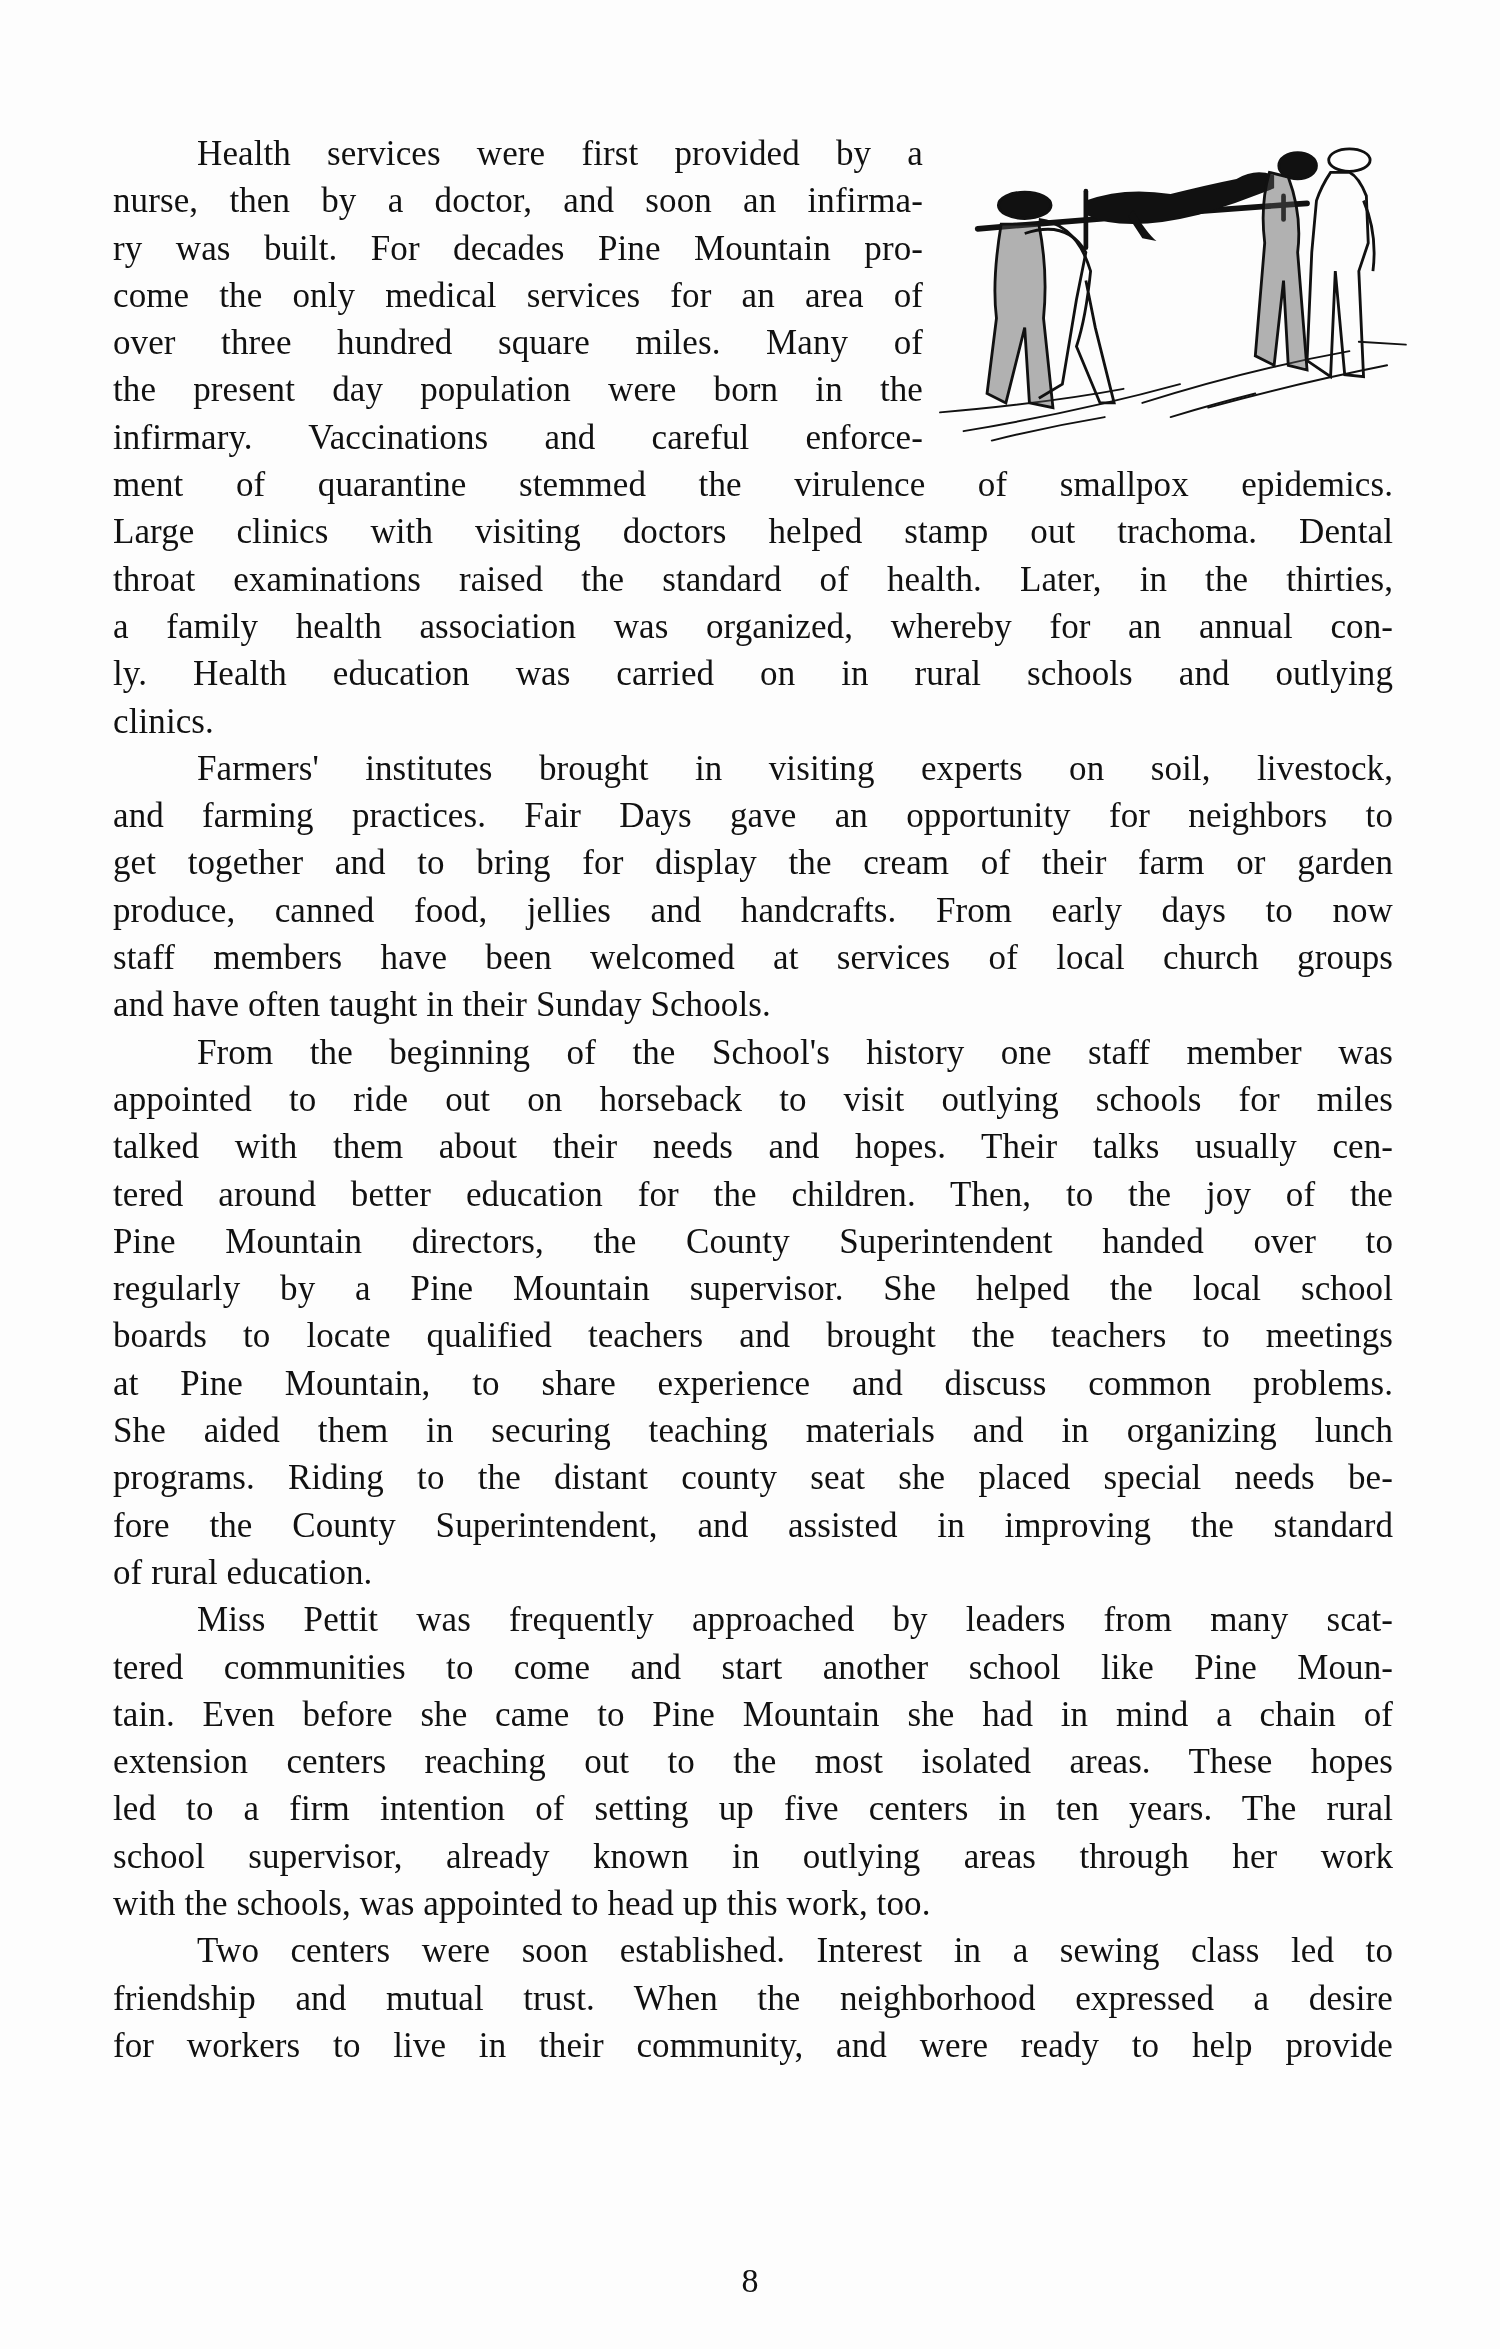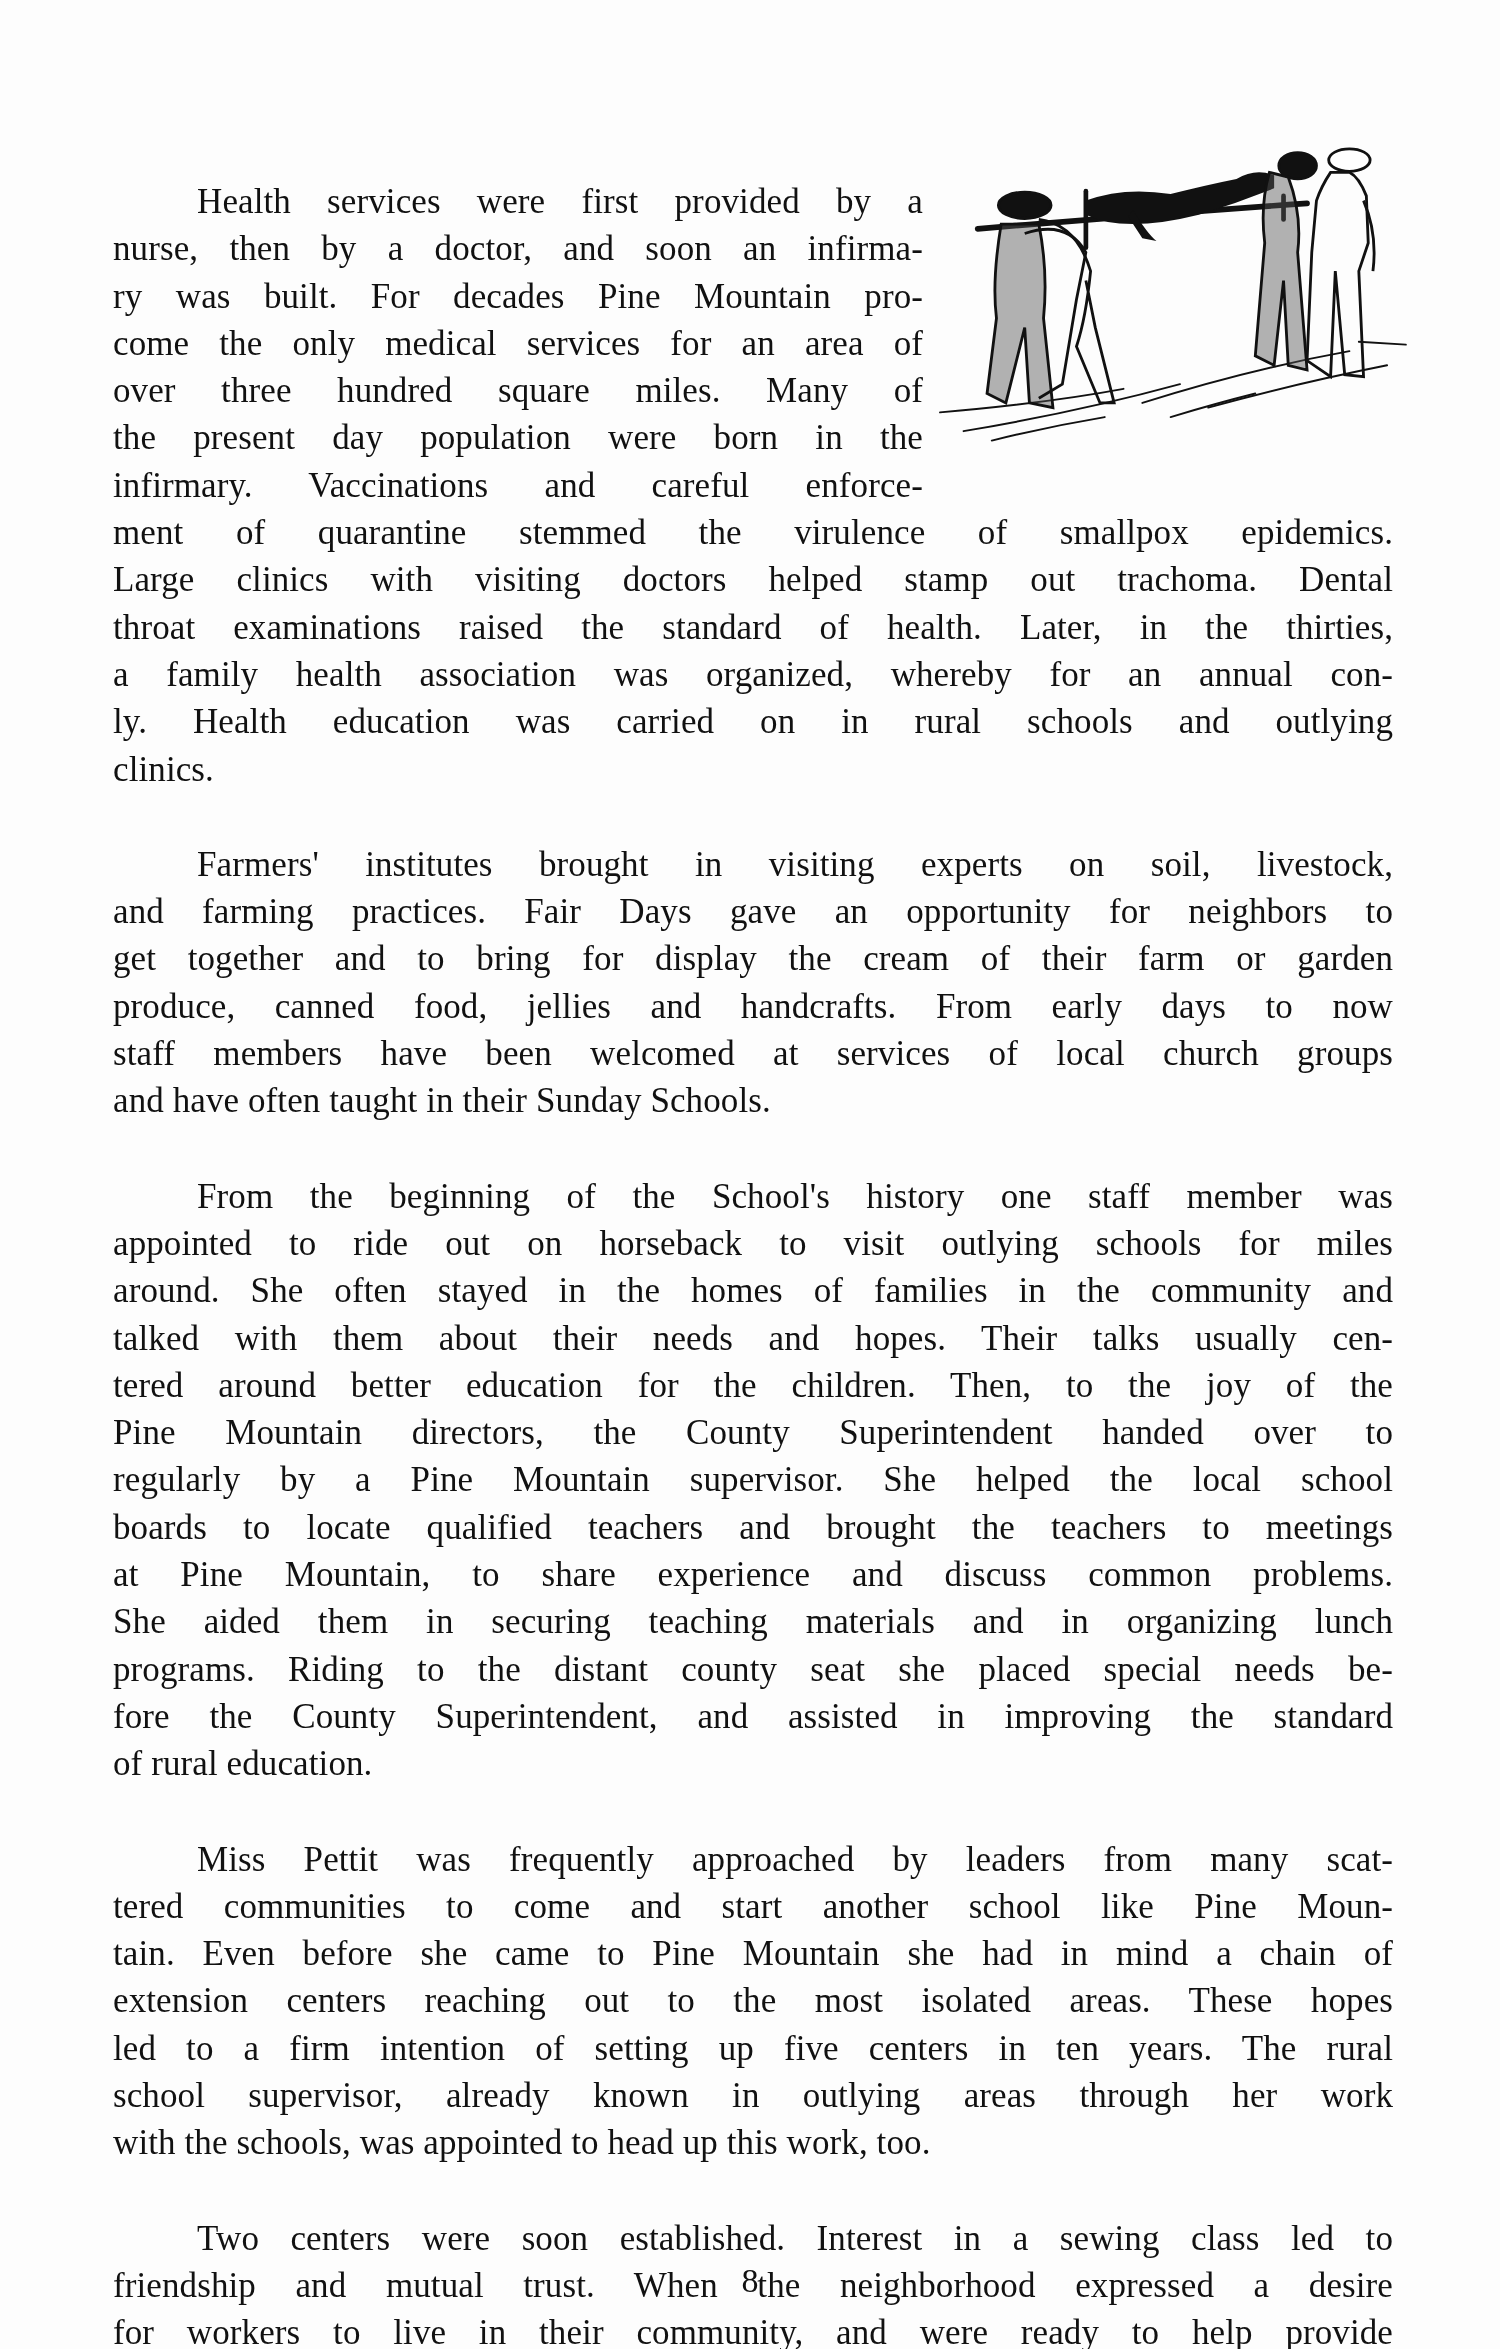--- a/index.html
+++ b/index.html
@@ -32,21 +32,21 @@
       line-height: 47.3px;
       height: 47.3px;
       white-space: nowrap;
       text-align: justify;
       text-align-last: justify;
       letter-spacing: 0.1px;
     }
     .line.short { width: 810px; }
     .line.full { width: 1280px; }
     .line.last { text-align-last: left; }
-    .line.indent { padding-left: 84px; box-sizing: border-box; margin-top: 48px; }
+    .line.indent { padding-left: 84px; box-sizing: border-box; }
     .illustration {
       position: absolute;
       left: 925px;
       top: 130px;
       width: 510px;
       height: 320px;
     }
     .page-number {
       position: absolute;
       left: 0;
@@ -118,21 +118,20 @@
       <div class="line full">and farming practices. Fair Days gave an opportunity for neighbors to</div>
       <div class="line full">get together and to bring for display the cream of their farm or garden</div>
       <div class="line full">produce, canned food, jellies and handcrafts. From early days to now</div>
       <div class="line full">staff members have been welcomed at services of local church groups</div>
       <div class="line full last">and have often taught in their Sunday Schools.</div>
     </div>
 
     <div>
       <div class="line full indent">From the beginning of the School's history one staff member was</div>
       <div class="line full">appointed to ride out on horseback to visit outlying schools for miles</div>
-      <div class="line full">around. She often stayed in the homes of families in the community and</div>
       <div class="line full">talked with them about their needs and hopes. Their talks usually cen-</div>
       <div class="line full">tered around better education for the children. Then, to the joy of the</div>
       <div class="line full">Pine Mountain directors, the County Superintendent handed over to</div>
       <div class="line full">regularly by a Pine Mountain supervisor. She helped the local school</div>
       <div class="line full">boards to locate qualified teachers and brought the teachers to meetings</div>
       <div class="line full">at Pine Mountain, to share experience and discuss common problems.</div>
       <div class="line full">She aided them in securing teaching materials and in organizing lunch</div>
       <div class="line full">programs. Riding to the distant county seat she placed special needs be-</div>
       <div class="line full">fore the County Superintendent, and assisted in improving the standard</div>
       <div class="line full last">of rural education.</div>

